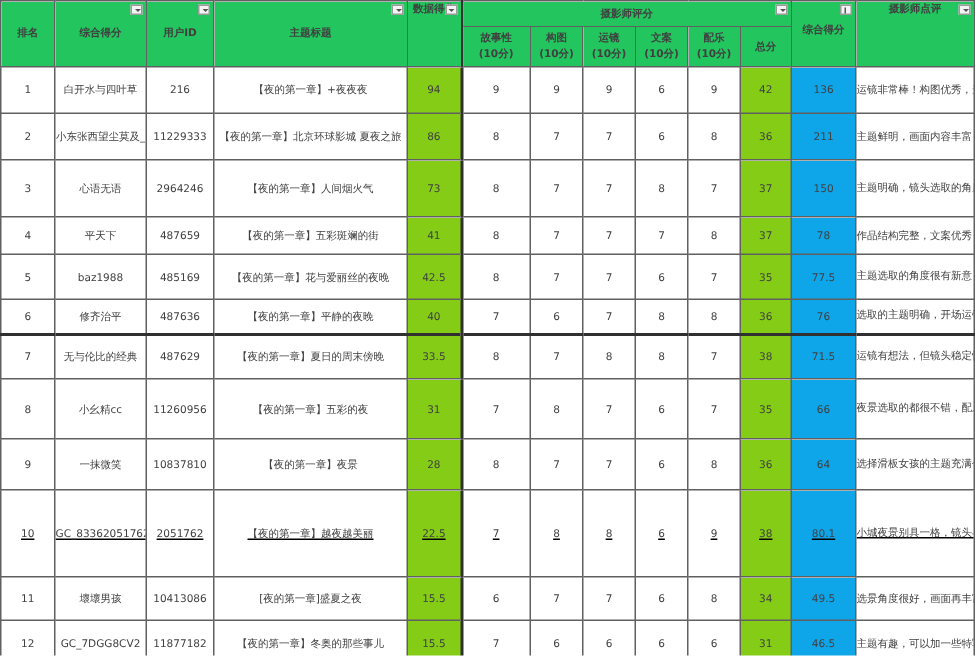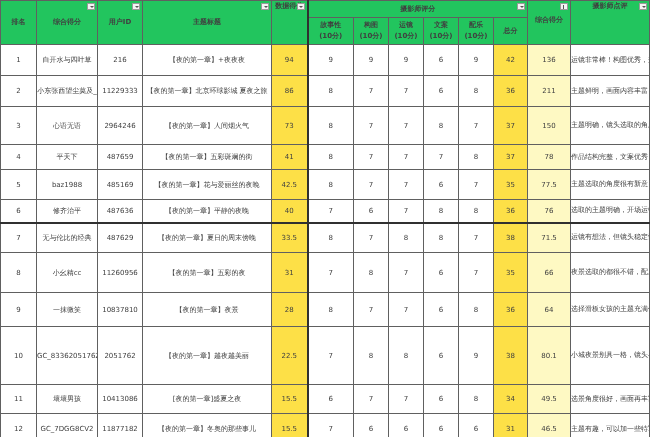--- a/index.html
+++ b/index.html
@@ -8,22 +8,22 @@
   table.sheet { border-collapse: collapse; table-layout: fixed; position: absolute; left: 0; top: 0; width: 649px; }
   table.sheet td, table.sheet th { border: 1px solid #606060; padding: 0; text-align: center; vertical-align: middle;
          font-size: 7px; color: #404040; overflow: hidden; white-space: nowrap; }
   th { background: #22c55e; font-weight: bold; color: #303030; position: relative; }
   th .hdr-txt { display: block; line-height: 11px; }
   .filter-btn { position: absolute; top: 2px; right: 2px; width: 8px; height: 7px; background: #f4f4f4;
          border: 1px solid #9a9a9a; box-sizing: border-box; }
   .filter-btn::after { content: ""; position: absolute; left: 1.5px; top: 2px; border-left: 2px solid transparent;
          border-right: 2px solid transparent; border-top: 2px solid #555; }
   .sort-btn::after { content: ""; position: absolute; left: 2px; top: 1px; width: 1px; height: 4px; background:#555; border:none; }
-  .score-blue { background: #fde047; margin-left: 36px; }
-  .score-orange { background: #fef9c3; }
+  .score-blue { background: #84cc16; margin-left: 36px; }
+  .score-orange { background: #0ea5e9; }
   td.comment { text-align: left; white-space: normal; font-size: 6.4px; line-height: 9px; padding: 1px 3px; vertical-align: top; word-break: break-all; }
   .thick-left { border-left: 2px solid #303030 !important; }
   .thick-top { border-top: 2px solid #303030 !important; }
 </style>
 </head>
 <body>
 
 <table class="sheet">
   <colgroup>
     <col style="width:36px">
@@ -229,21 +229,21 @@
     <td class="score-blue">28</td>
     <td class="thick-left">8</td>
     <td>7</td>
     <td>7</td>
     <td>6</td>
     <td>8</td>
     <td class="score-blue">36</td>
     <td class="score-orange">64</td>
     <td class="comment">选择滑板女孩的主题充满代入感，开场运镜从远景到近景的切换很棒！</td>
   </tr>
-      <tr style="height: 58px;">
+      <tr style="height: 58px; text-decoration: underline;">
     <td>10</td>
     <td>GC_83362051762</td>
     <td>2051762</td>
     <td>【夜的第一章】越夜越美丽</td>
     <td class="score-blue">22.5</td>
     <td class="thick-left">7</td>
     <td>8</td>
     <td>8</td>
     <td>6</td>
     <td>9</td>

